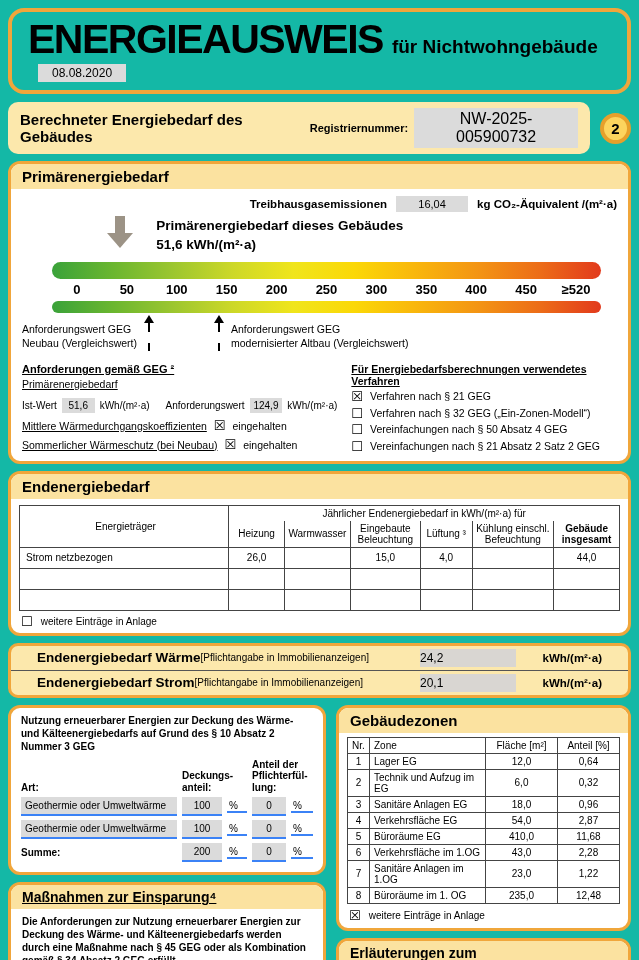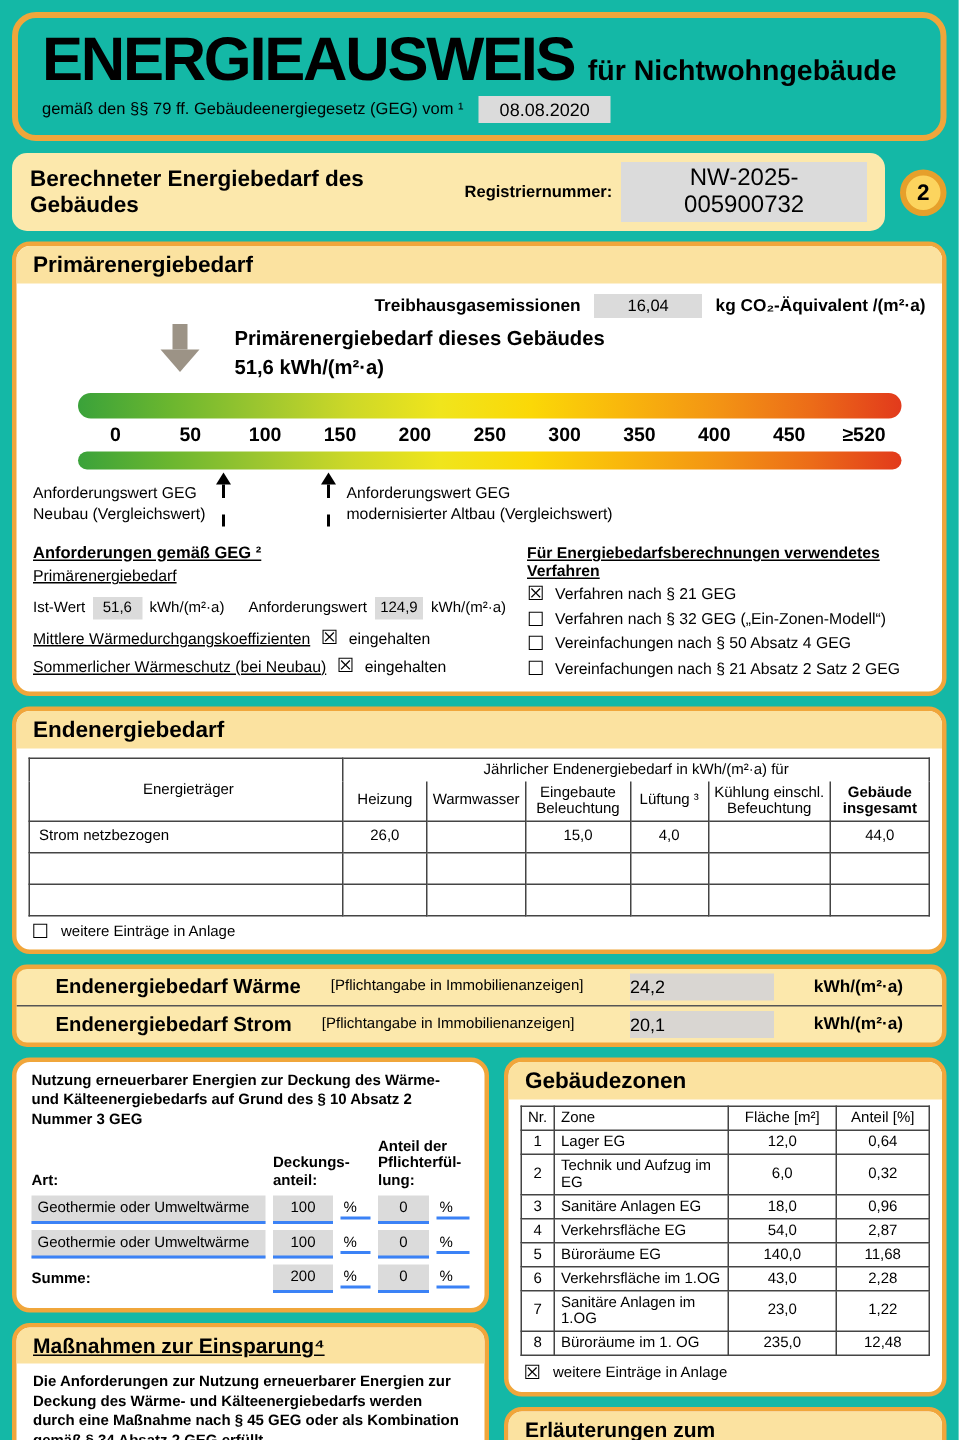--- a/index.html
+++ b/index.html
@@ -77,21 +77,21 @@
   .ee-table .traeger-col { text-align: left; padding-left: 6px; width: 212px; }
   .ee-table .bold { font-weight: bold; }
   .ee-table td { height: 21px; }
   .ee-footer { display: flex; gap: 8px; align-items: center; font-size: 10px; padding: 4px 2px 0 2px; }
 
   
   .pflicht-box { border: 3px solid #F0A63B; border-radius: 10px; margin-top: 7px; background: #FCE8AC; overflow: hidden; }
   .pflicht-row { display: flex; align-items: center; padding: 3px 26px; }
   .pflicht-row + .pflicht-row { border-top: 1.5px solid #555; }
   .pflicht-label { font-weight: bold; font-size: 13.5px; }
-  .pflicht-bracket { font-size: 10px; margin-left: 20px; }
+  .pflicht-bracket { font-size: 10px; margin-left: 0; }
   .pflicht-value { width: 96px; margin-left: auto; font-size: 12px; padding: 2px 0; background: #D9D6D2; }
   .pflicht-unit { font-weight: bold; font-size: 11.5px; width: 86px; text-align: right; }
 
   
   .cols { display: flex; gap: 10px; align-items: flex-start; margin-top: 7px; }
   .col-left { width: 318px; flex: 0 0 auto; }
   .col-right { flex: 1; }
   .col-left .box:first-child, .col-right .box:first-child { margin-top: 0; }
   .small-body { font-size: 10px; }
   .intro-bold { font-weight: bold; line-height: 1.3; }
@@ -119,21 +119,20 @@
 <body>
 
 <div id="page">
 
   <div class="hdr-box">
     <div class="hdr-title-row">
       <span class="hdr-title">ENERGIEAUSWEIS</span>
       <span class="hdr-title-suffix">für Nichtwohngebäude</span>
     </div>
     <div class="hdr-sub-row">
-      <span>gemäß den §§ 79 ff. Gebäudeenergiegesetz (GEG) vom ¹</span>
       <span class="grayfield hdr-date">08.08.2020</span>
     </div>
   </div>
 
   <div class="banner-row">
     <div class="banner">
       <span class="banner-title">Berechneter Energiebedarf des Gebäudes</span>
       <span class="banner-reg-label">Registriernummer:</span>
       <span class="grayfield banner-reg-value">NW-2025-005900732</span>
     </div>
@@ -394,21 +393,21 @@
             </tr>
             <tr>
               <td class="c">4</td>
               <td>Verkehrsfläche EG</td>
               <td class="c">54,0</td>
               <td class="c">2,87</td>
             </tr>
             <tr>
               <td class="c">5</td>
               <td>Büroräume EG</td>
-              <td class="c">140,0</td>
+              <td class="c">410,0</td>
               <td class="c">11,68</td>
             </tr>
             <tr>
               <td class="c">6</td>
               <td>Verkehrsfläche im 1.OG</td>
               <td class="c">43,0</td>
               <td class="c">2,28</td>
             </tr>
             <tr>
               <td class="c">7</td>

